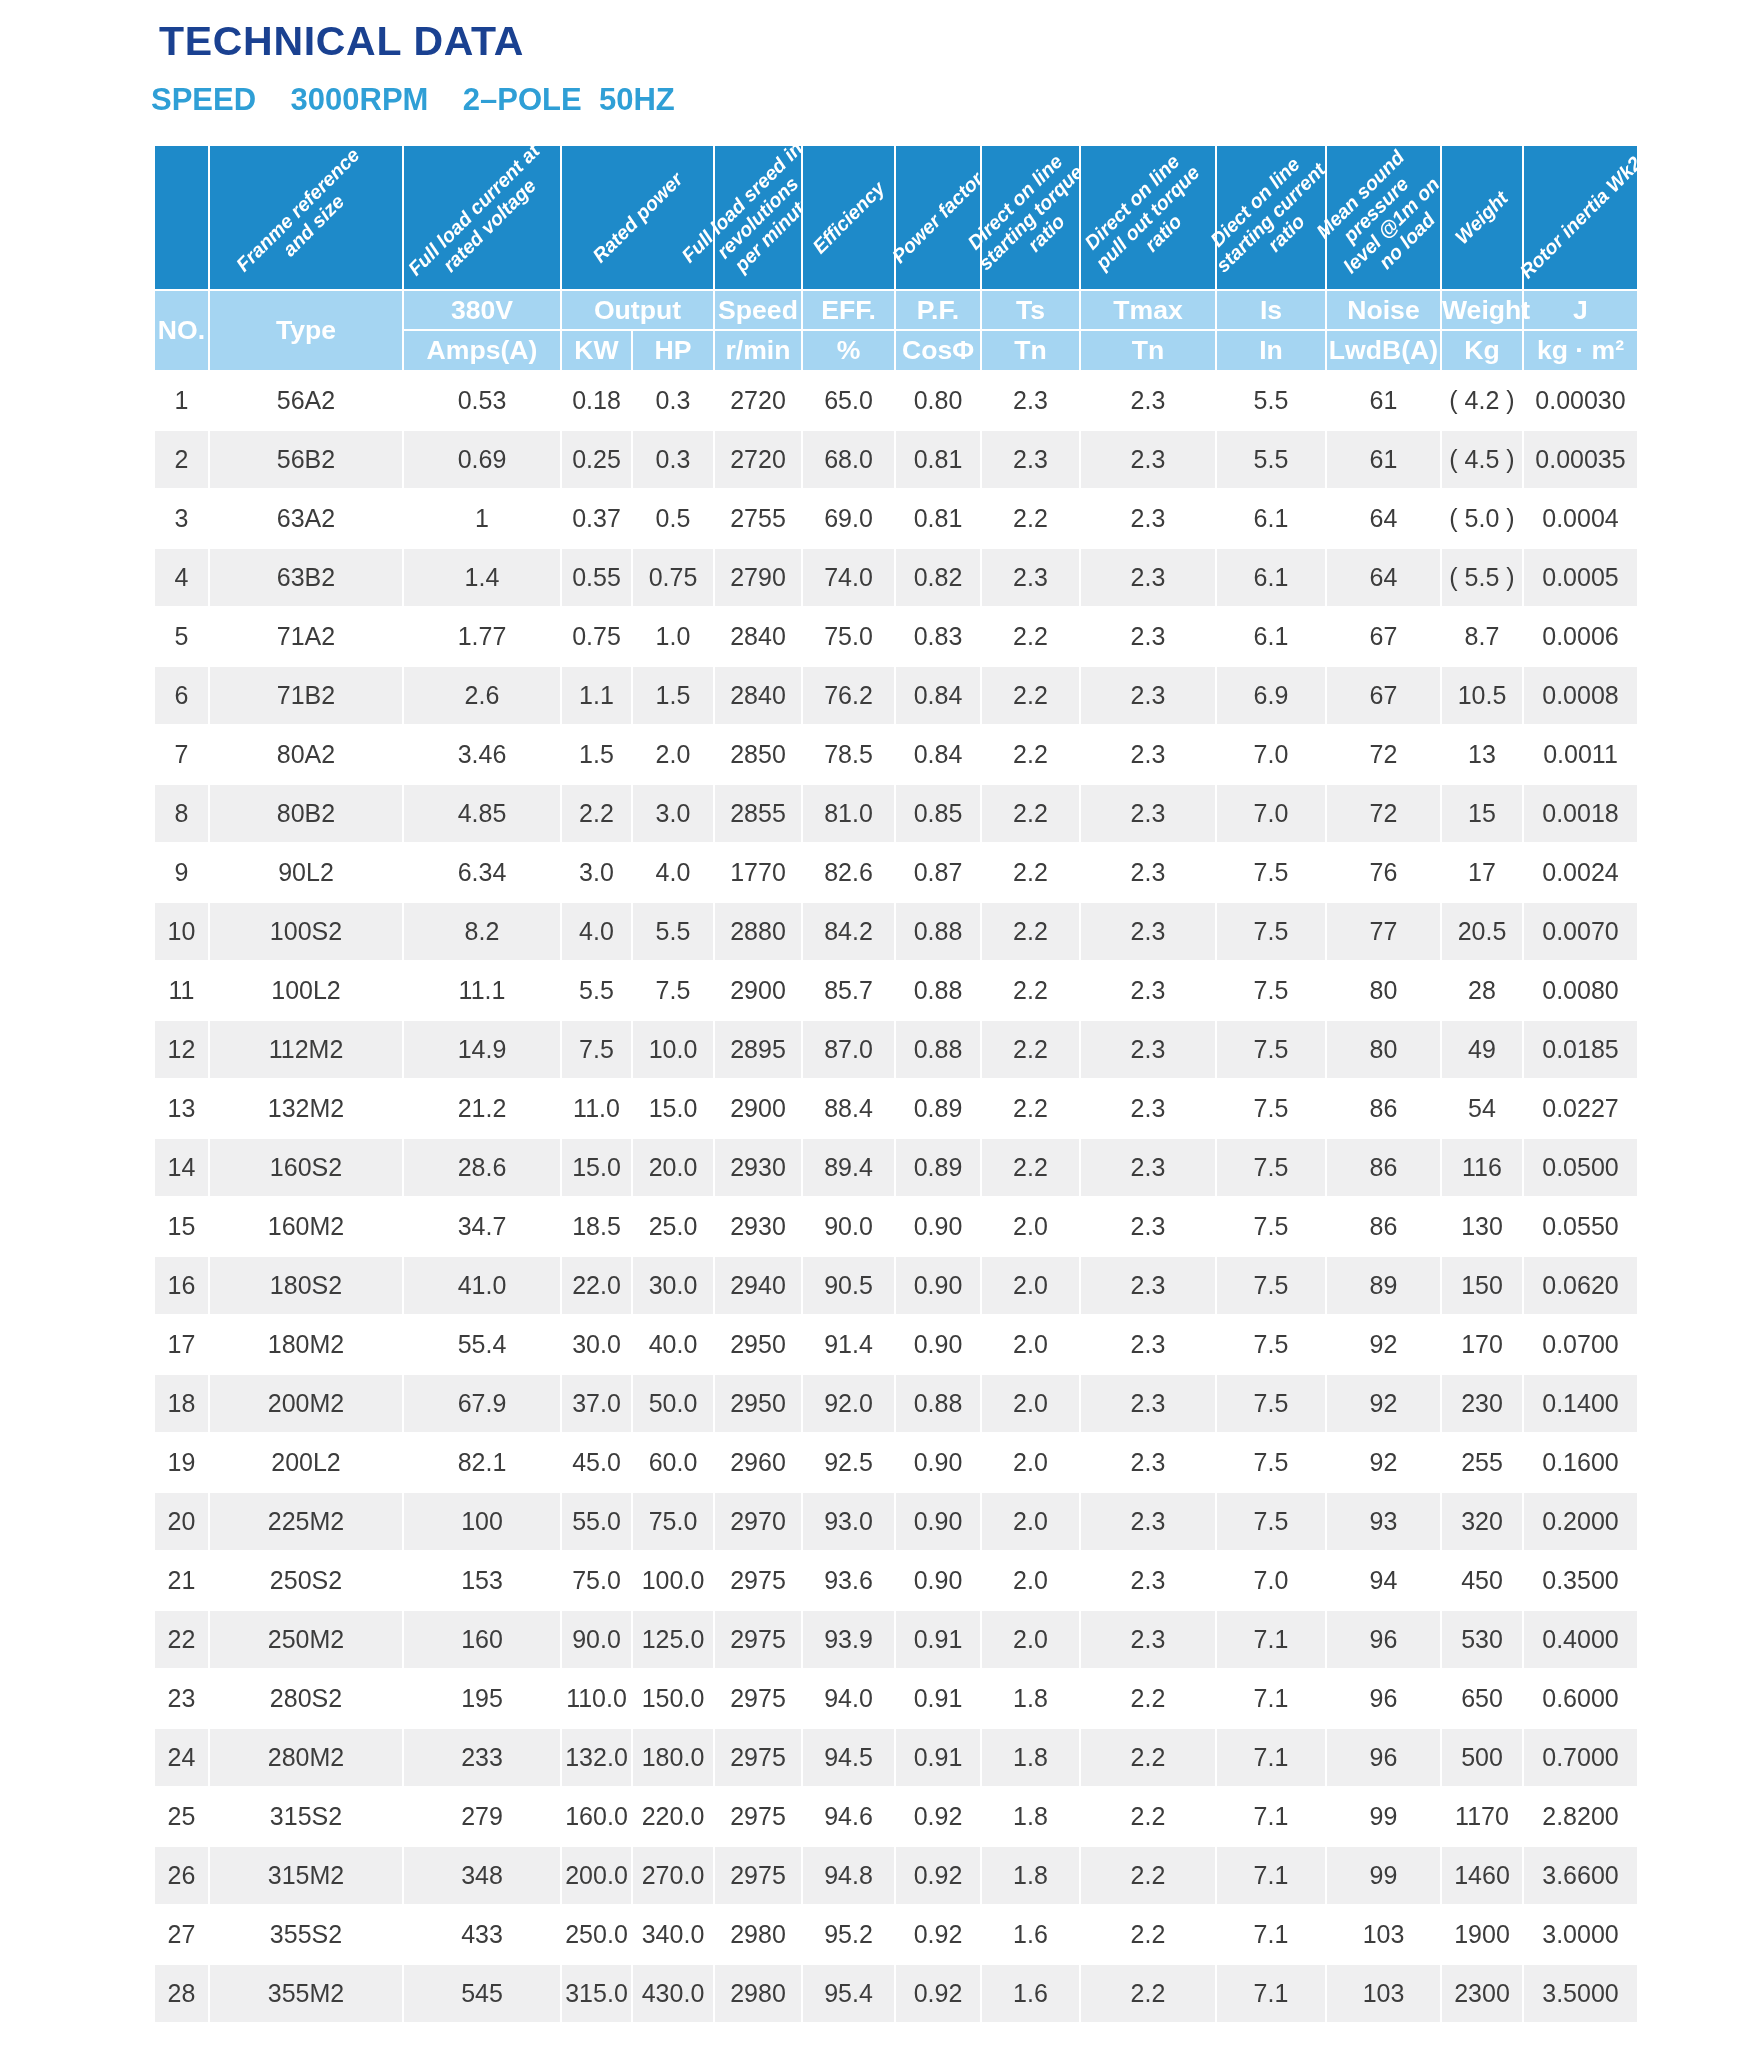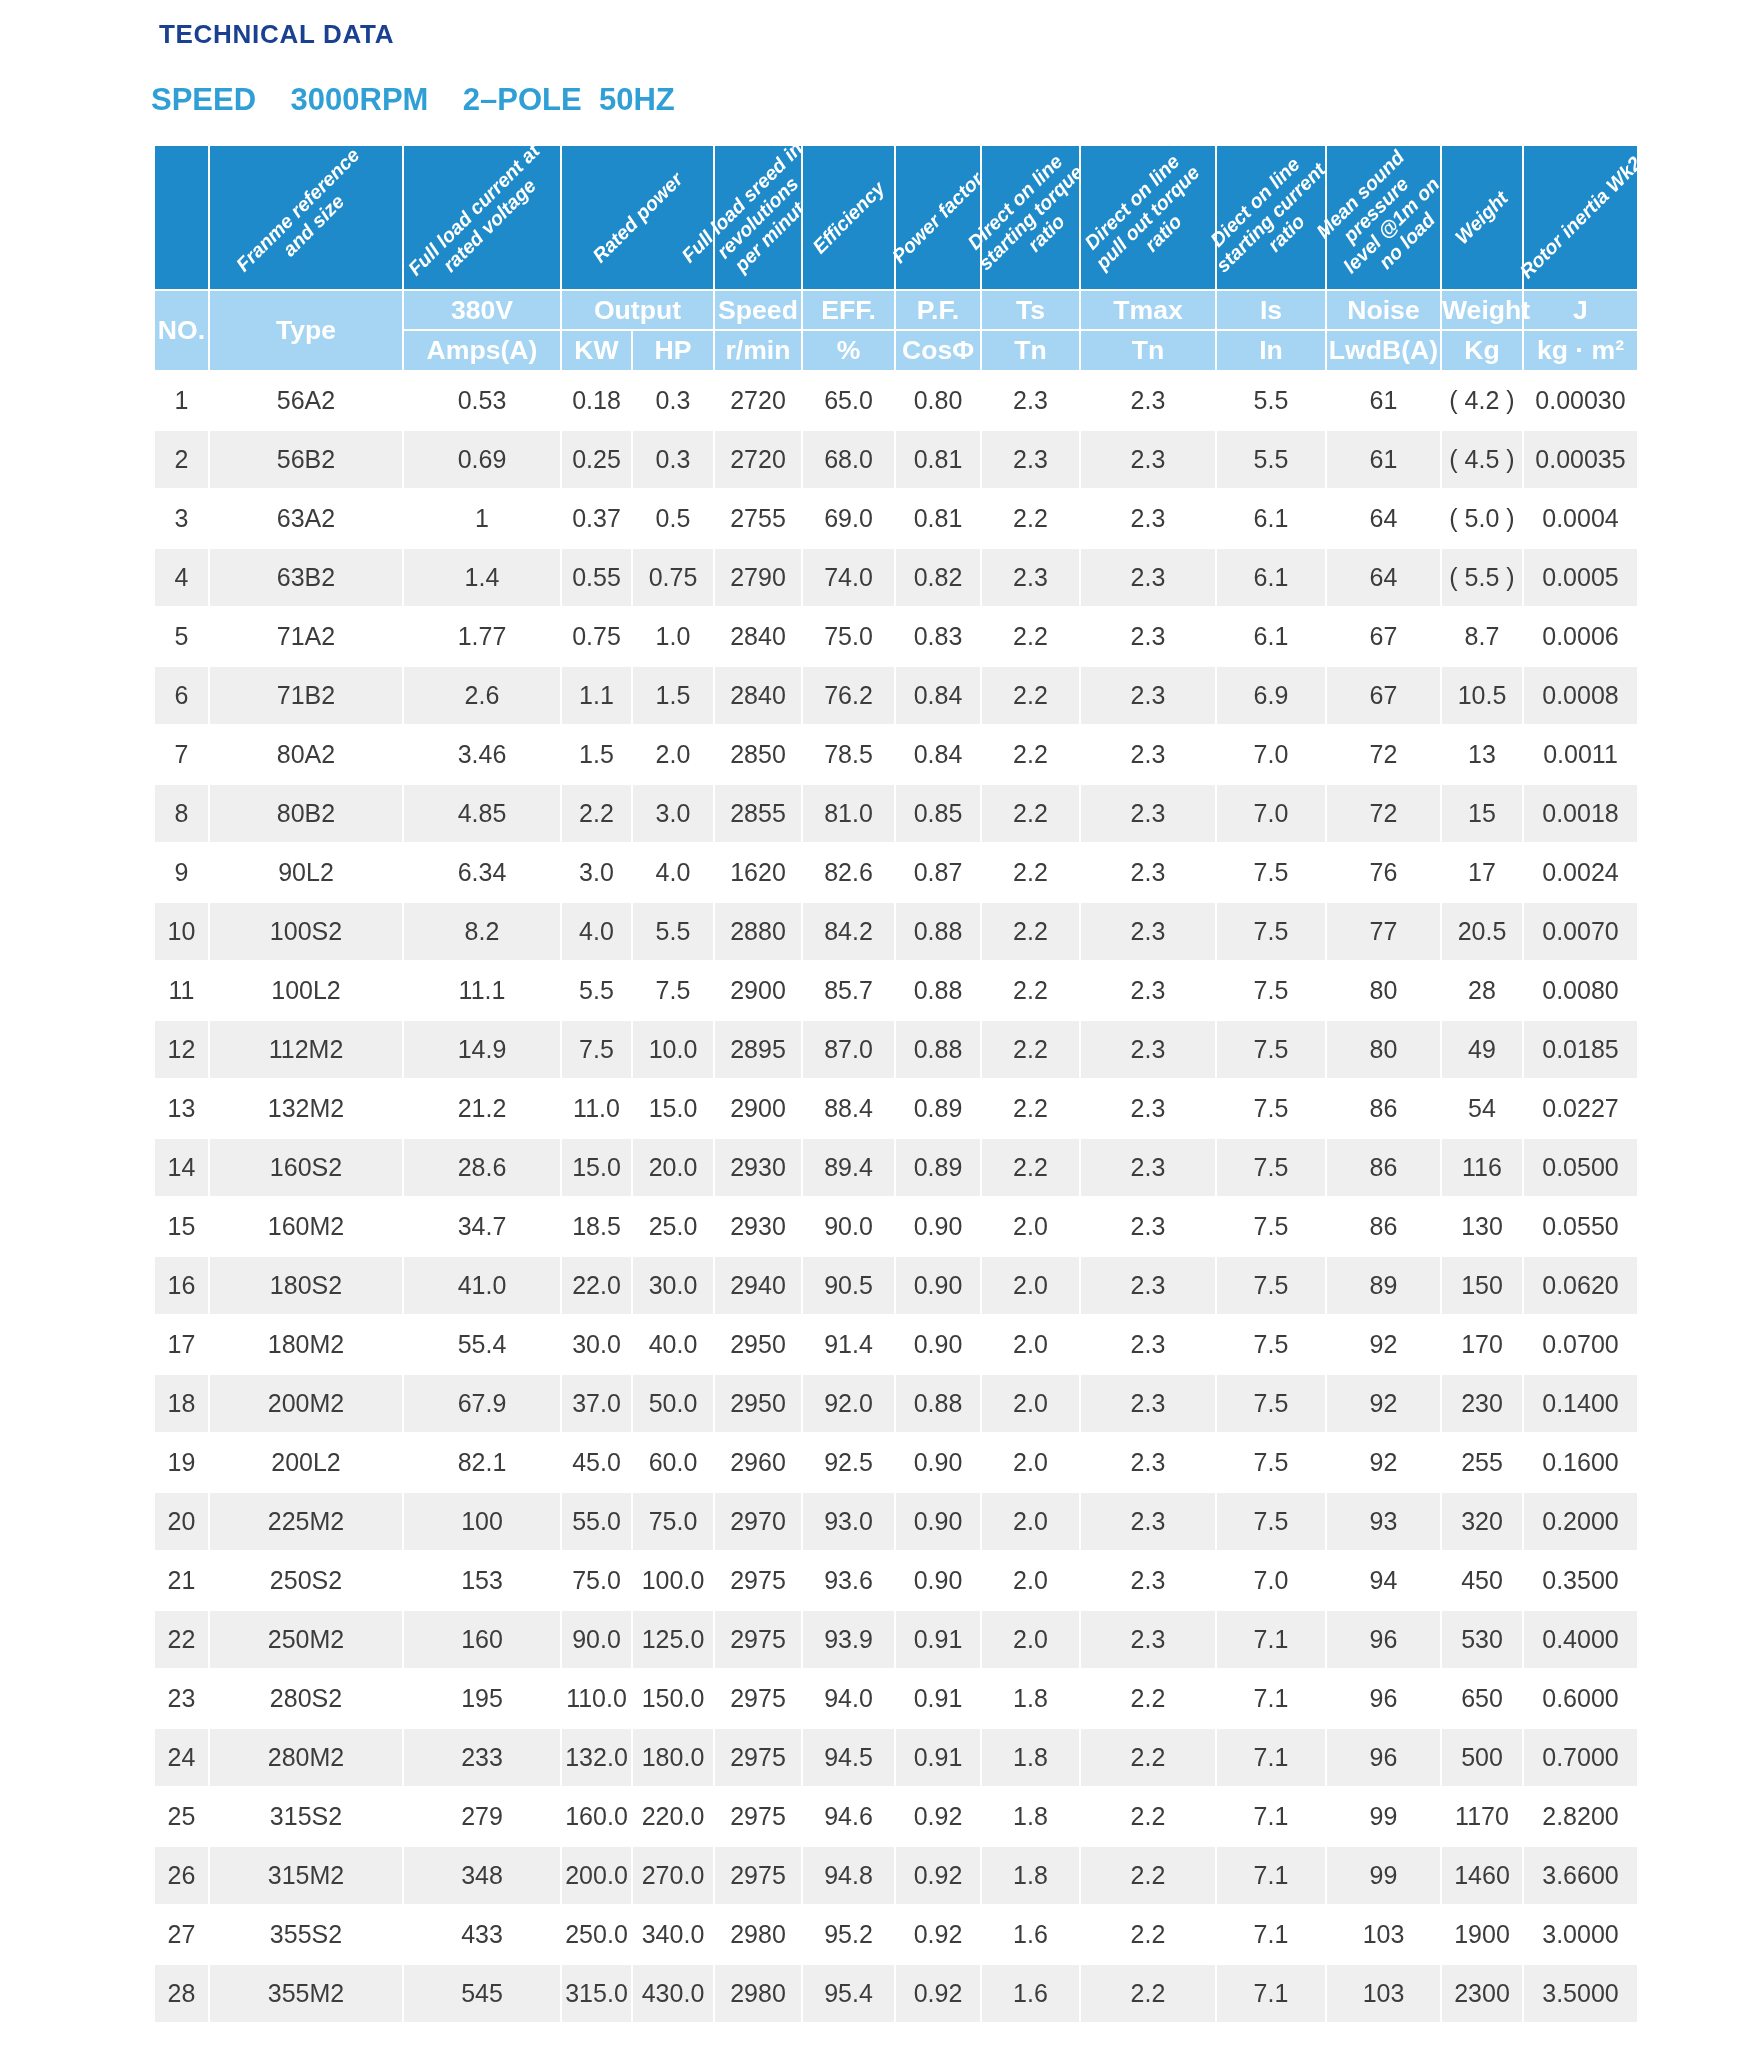--- a/index.html
+++ b/index.html
@@ -2,21 +2,21 @@
 <html style="font-size:11.2px"><head>
 <meta charset="utf-8">
 <style>
   html,body{margin:0;padding:0;}
   body{
     width:1758px;height:2066px;position:relative;background:#ffffff;
     font-family:"Liberation Sans", sans-serif;
   }
   .page-title{
     position:absolute;left:159px;top:21px;
-    font-size:26px;font-weight:bold;letter-spacing:0.7px;
+    font-size:41px;font-weight:bold;letter-spacing:0.7px;
     color:#1a4191;line-height:1;white-space:pre;
   }
   .page-subtitle{
     position:absolute;left:151px;top:84px;
     font-size:31px;font-weight:bold;
     color:#2f9fd6;line-height:1;white-space:pre;
   }
   #table-wrap{position:absolute;left:153px;top:144px;width:1482px;}
   table{border-collapse:collapse;table-layout:fixed;width:1482px;}
   th,td{border:2.1px solid #ffffff;padding:0;margin:0;text-align:center;vertical-align:middle;}
@@ -274,21 +274,21 @@
     <td>72</td>
     <td>15</td>
     <td>0.0018</td>
   </tr>
         <tr>
     <td>9</td>
     <td>90L2</td>
     <td>6.34</td>
     <td>3.0</td>
     <td>4.0</td>
-    <td>1620</td>
+    <td>1770</td>
     <td>82.6</td>
     <td>0.87</td>
     <td>2.2</td>
     <td>2.3</td>
     <td>7.5</td>
     <td>76</td>
     <td>17</td>
     <td>0.0024</td>
   </tr>
         <tr class="alt">

